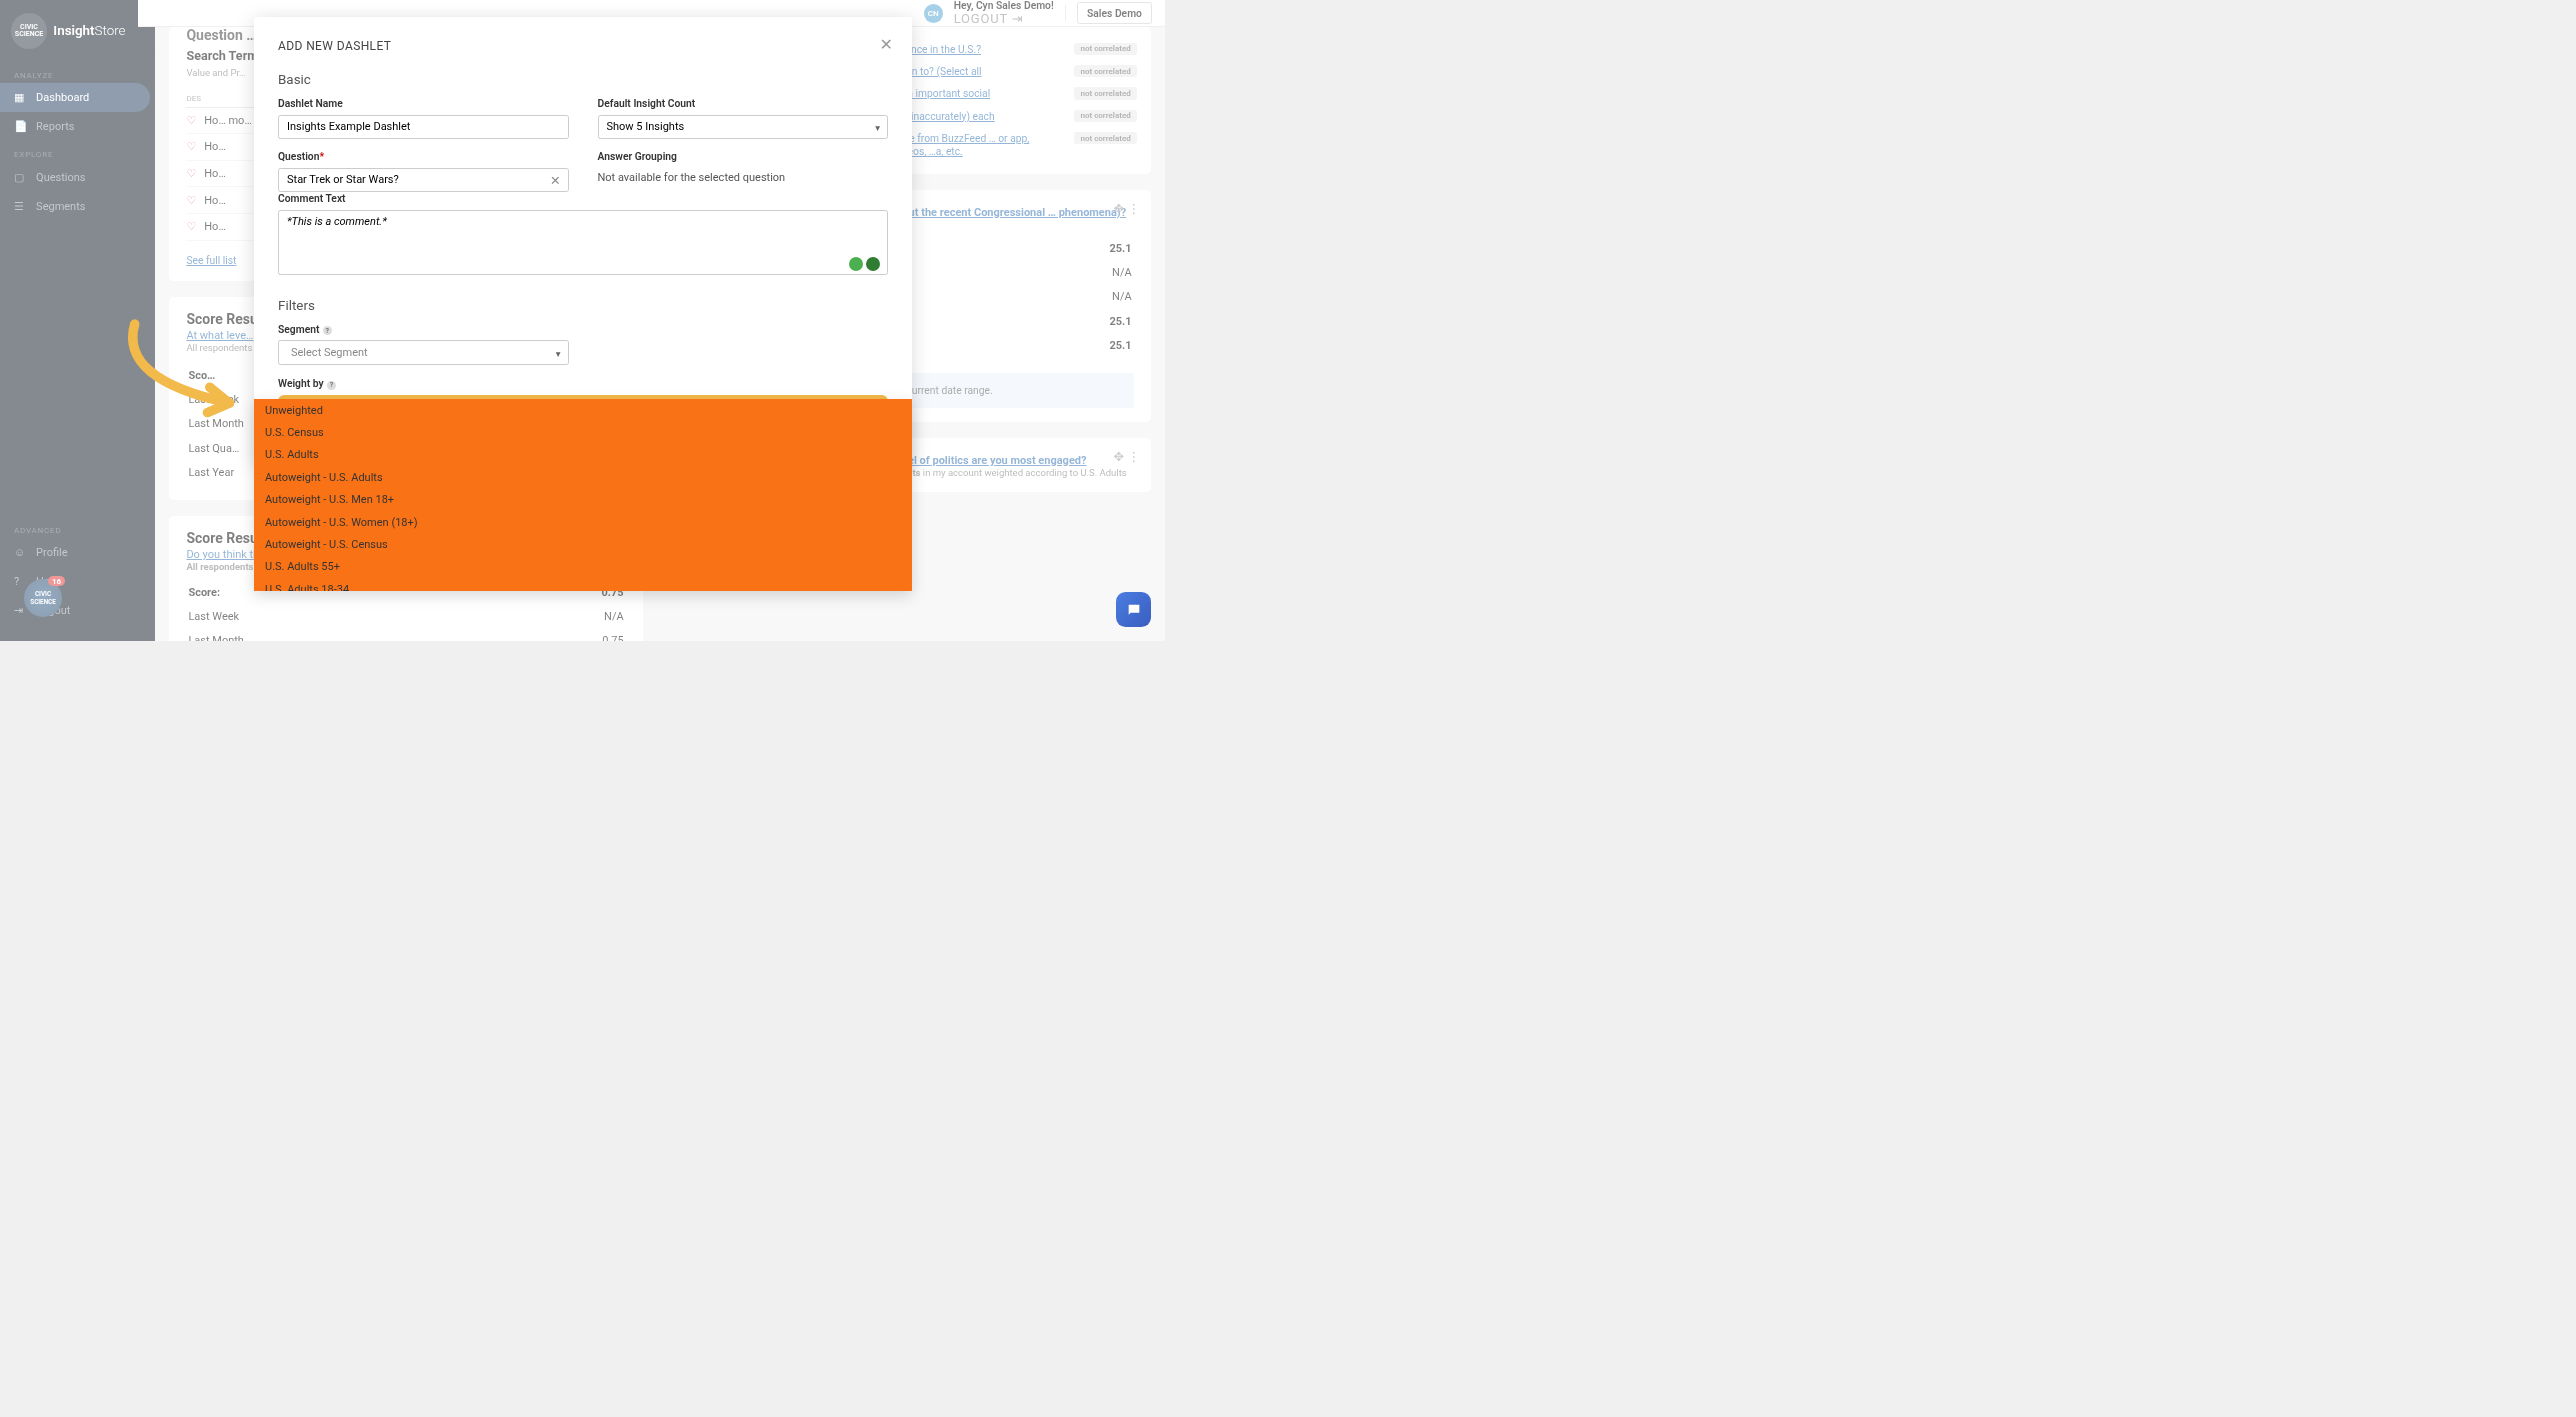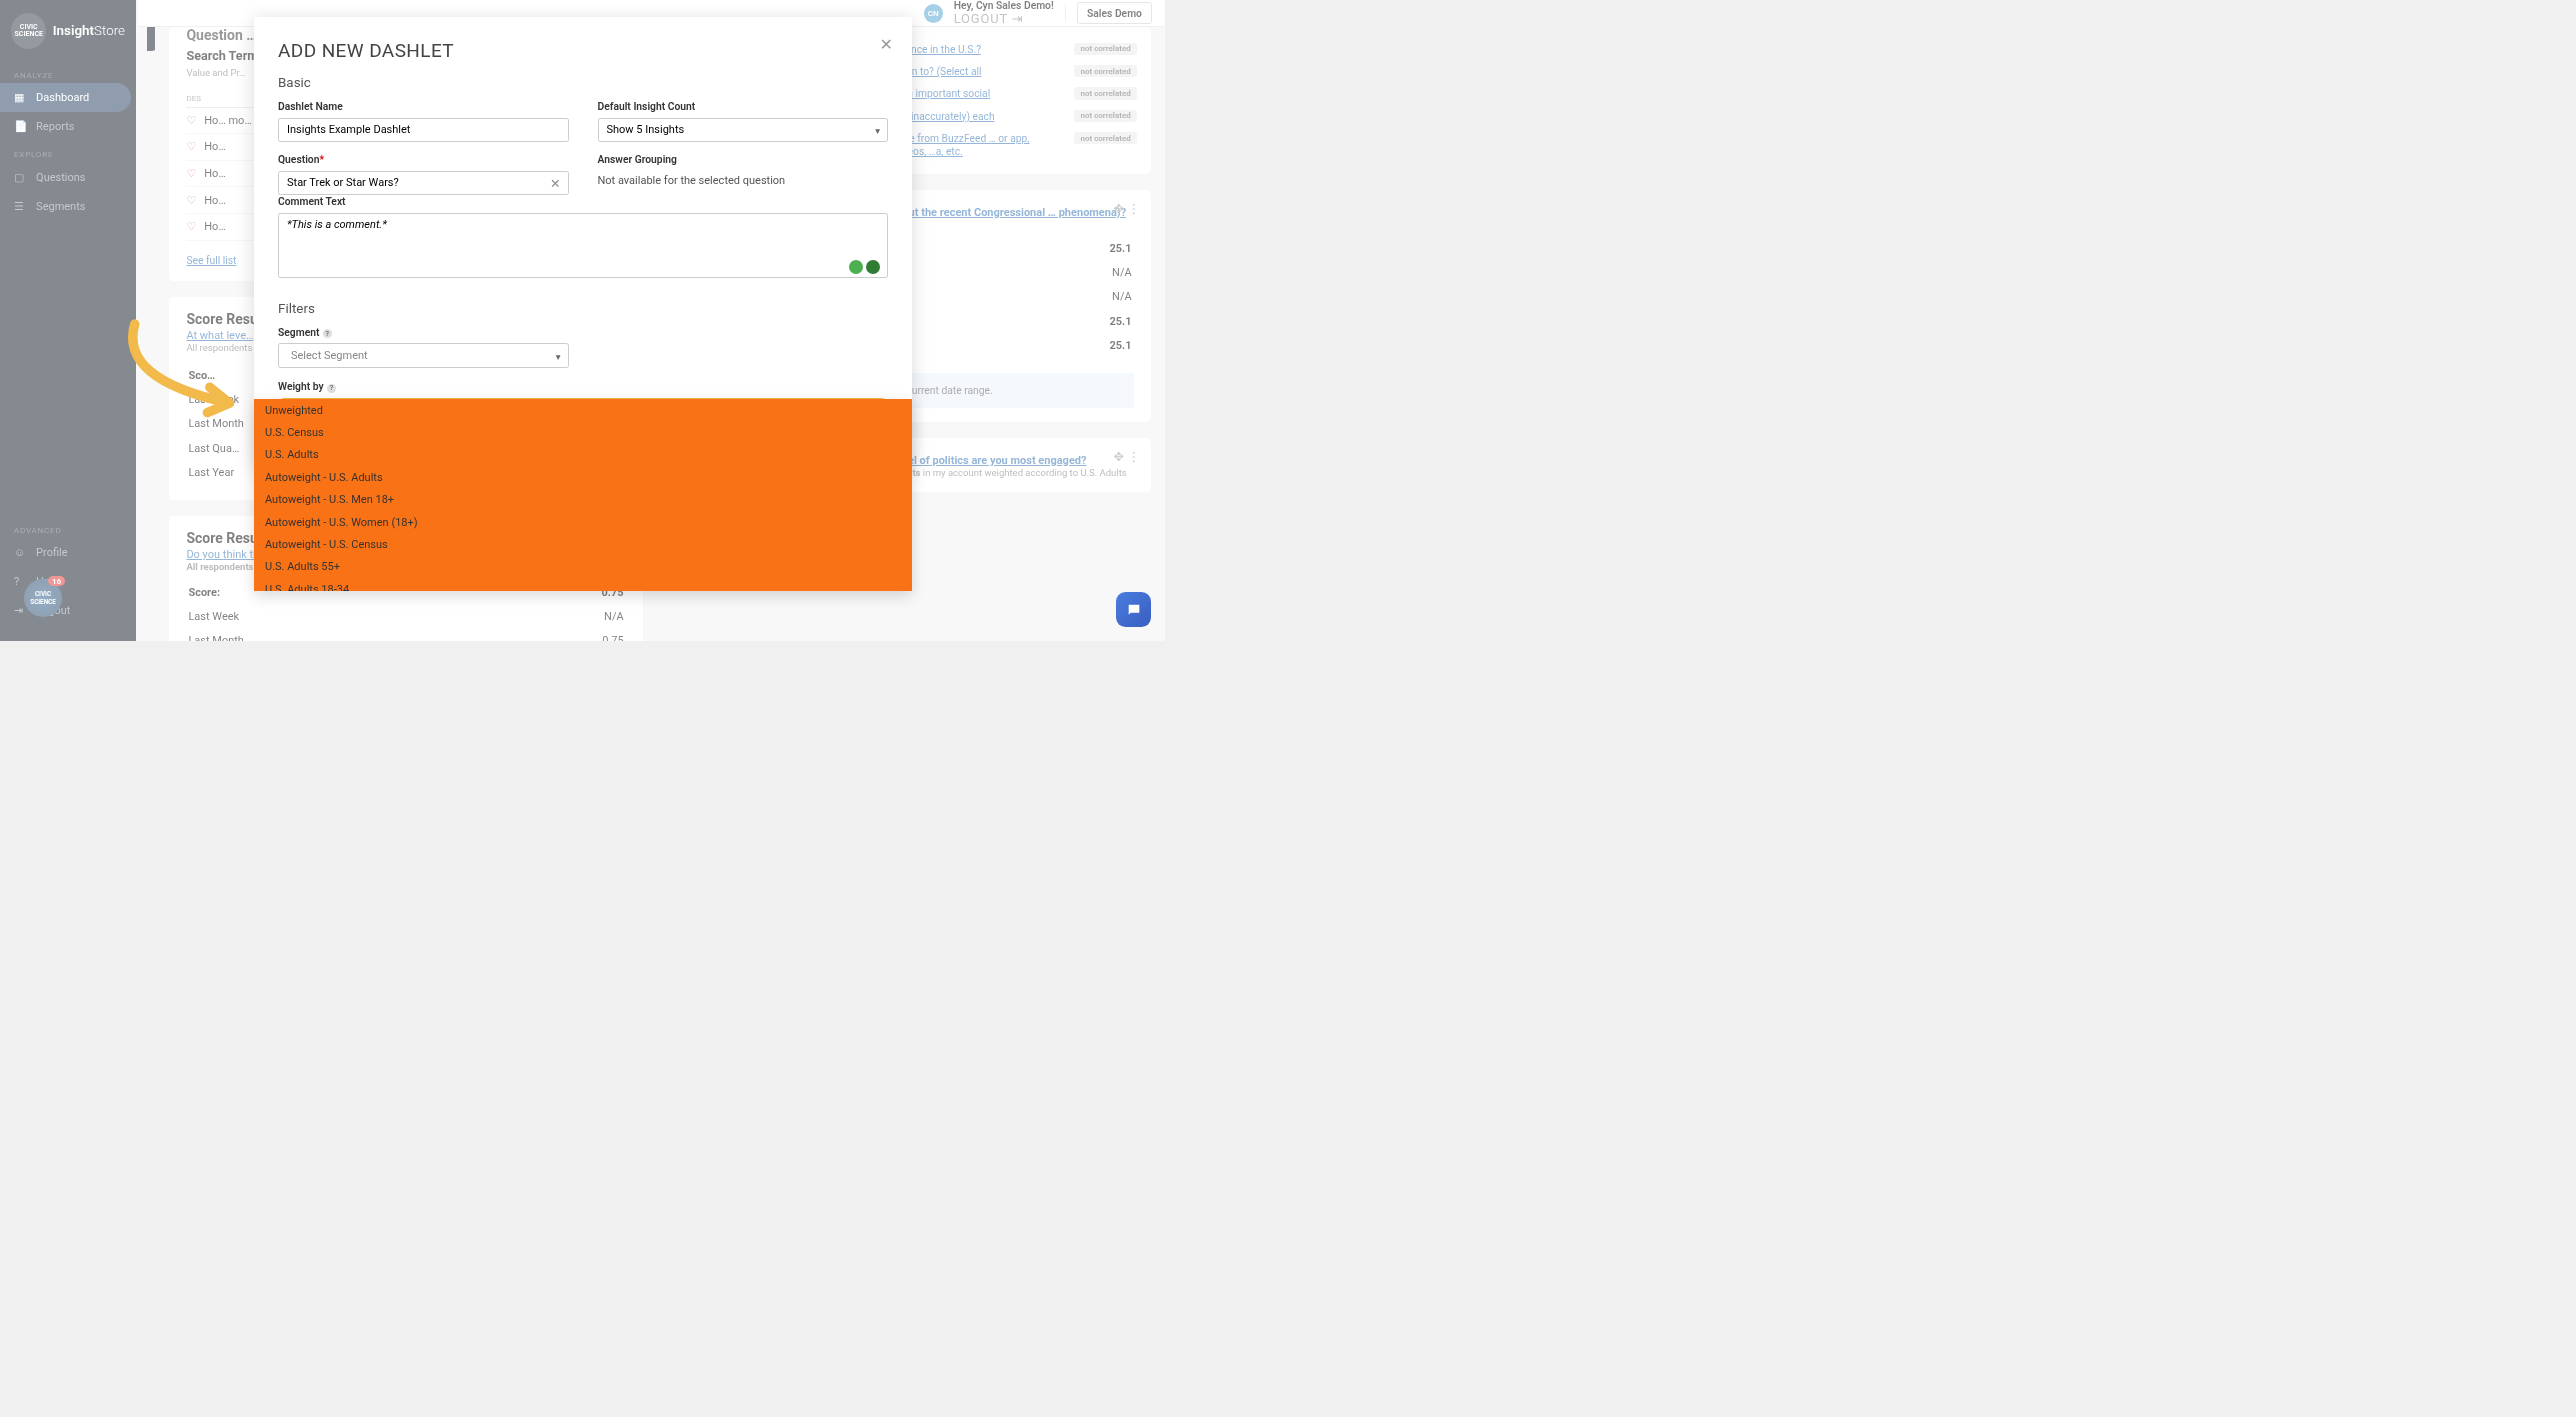--- a/index.html
+++ b/index.html
@@ -1,19 +1,19 @@
 <!DOCTYPE html>
 <html style="font-size:12.6px"><head>
 <meta charset="utf-8">
 <style>
 * { box-sizing: border-box; margin: 0; padding: 0; font-family: -apple-system, BlinkMacSystemFont, "Segoe UI", Roboto, sans-serif; }
 body { background: #f0f0f0; width: 1165px; height: 641px; overflow: hidden; position: relative; }
 
 
-.sidebar { position: absolute; left: 0; top: 0; width: 136px; height: 100%; background: #0b1420; color: #8a94a3; }
+.sidebar { position: absolute; left: 0; top: 0; width: 155px; height: 100%; background: #0b1420; color: #8a94a3; }
 .logo-area { display: flex; align-items: center; padding: 12.6px 11px; gap: 6.3px; }
 .logo-circle { width: 36px; height: 36px; border-radius: 50%; background: #2a3340; display: flex; align-items: center; justify-content: center; color: #fff; font-size: 7px; font-weight: 700; line-height: 1; text-align: center; }
 .logo-text { color: #fff; font-size: 13.4px; font-weight: 300; }
 .logo-text b { font-weight: 600; }
 .collapse-btn { position: absolute; left: 147px; top: 19px; width: 19px; height: 32px; background: #0b1420; border-radius: 0 16px 16px 0; display: flex; align-items: center; justify-content: center; color: #8a94a3; }
 .sidebar-section { padding: 9.5px 14px 3.2px; font-size: 8px; letter-spacing: 0.8px; color: #556070; }
 .sidebar-item { display: flex; align-items: center; gap: 9.5px; padding: 8px 14px; font-size: 11px; cursor: pointer; }
 .sidebar-item.active { background: #1e3a5f; color: #fff; border-radius: 0 16px 16px 0; margin-right: 4.7px; }
 .sidebar-item .icon { width: 12.6px; height: 12.6px; display: inline-flex; }
 .sidebar-bottom { position: absolute; bottom: 16px; left: 0; right: 0; }
@@ -41,21 +41,21 @@
 .info-banner { background:#eaf2fb; padding:11px; font-size:10.3px; color:#555; }
 .right-col { position:absolute; left:681px; top:0; right:0; padding-right:14px; }
 .right-col .qrow { display:flex; justify-content:space-between; align-items:flex-start; padding:4.7px 0; gap:9.5px; }
 .right-col .qrow .qt { flex:1; font-size:10.3px; }
 
 
 .backdrop { position:absolute; inset:0; background:rgba(255,255,255,0.5); }
 
 
 .modal { position:absolute; left:254px; top:17.4px; width:658px; background:#fff; box-shadow:0 3.2px 19px rgba(0,0,0,0.15); border-radius:3.2px; padding:22px 24px 27px; z-index:10; }
-.modal-title { font-size:19px; color:#444; margin-bottom:13px; letter-spacing:0.4px; }
+.modal-title { font-size:12px; color:#444; margin-bottom:19px; letter-spacing:0.4px; }
 .close-x { position:absolute; top:17.4px; right:19px; color:#999; font-size:16px; cursor:pointer; }
 .section-head { font-size:13.4px; color:#555; margin:0 0 9.5px; }
 .row { display:flex; gap:29px; }
 .col { flex:1; }
 .field-label { font-size:10.3px; font-weight:600; color:#333; margin-bottom:4.7px; display:block; }
 .req { color:#c00; }
 .input, .select, .textarea { width:100%; border:0.8px solid #ccc; border-radius:2.4px; padding:4.7px 8px; font-size:11px; background:#fff; }
 .select { appearance:none; background-image:none; position:relative; }
 .select-wrap { position:relative; }
 .select-wrap::after { content:"▾"; position:absolute; right:8px; top:50%; transform:translateY(-50%); color:#666; pointer-events:none; font-size:9.5px; }

